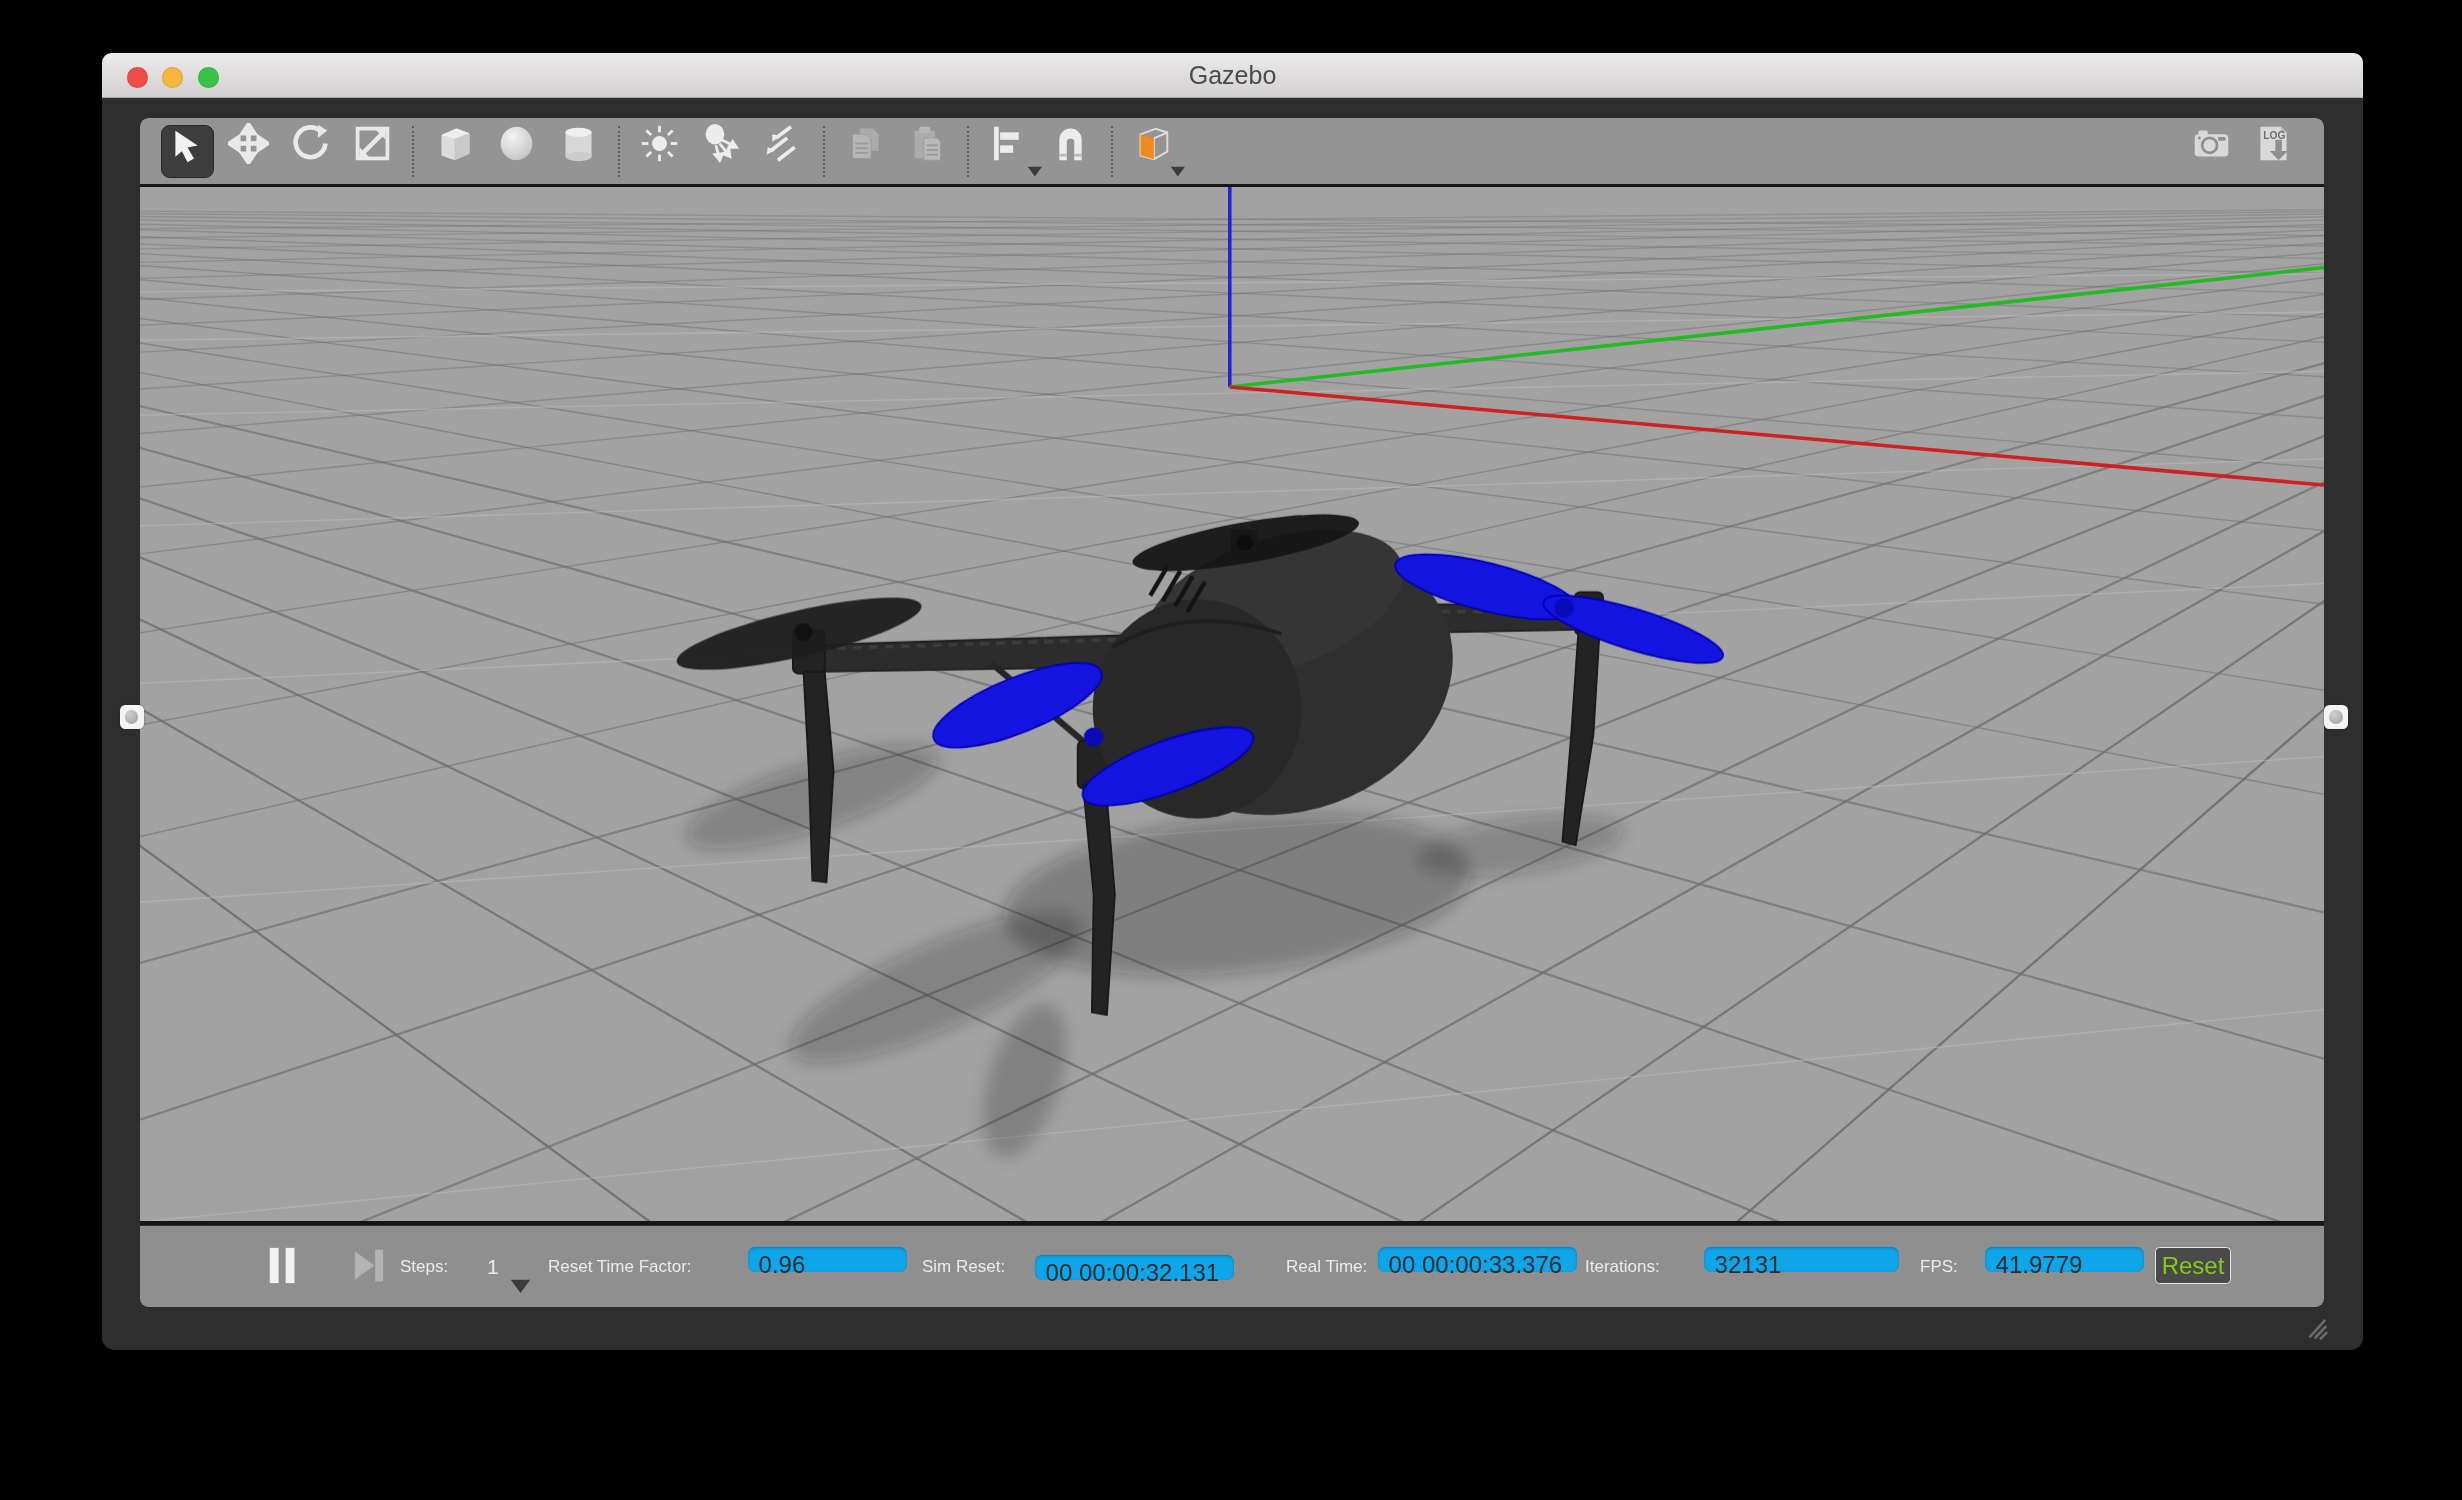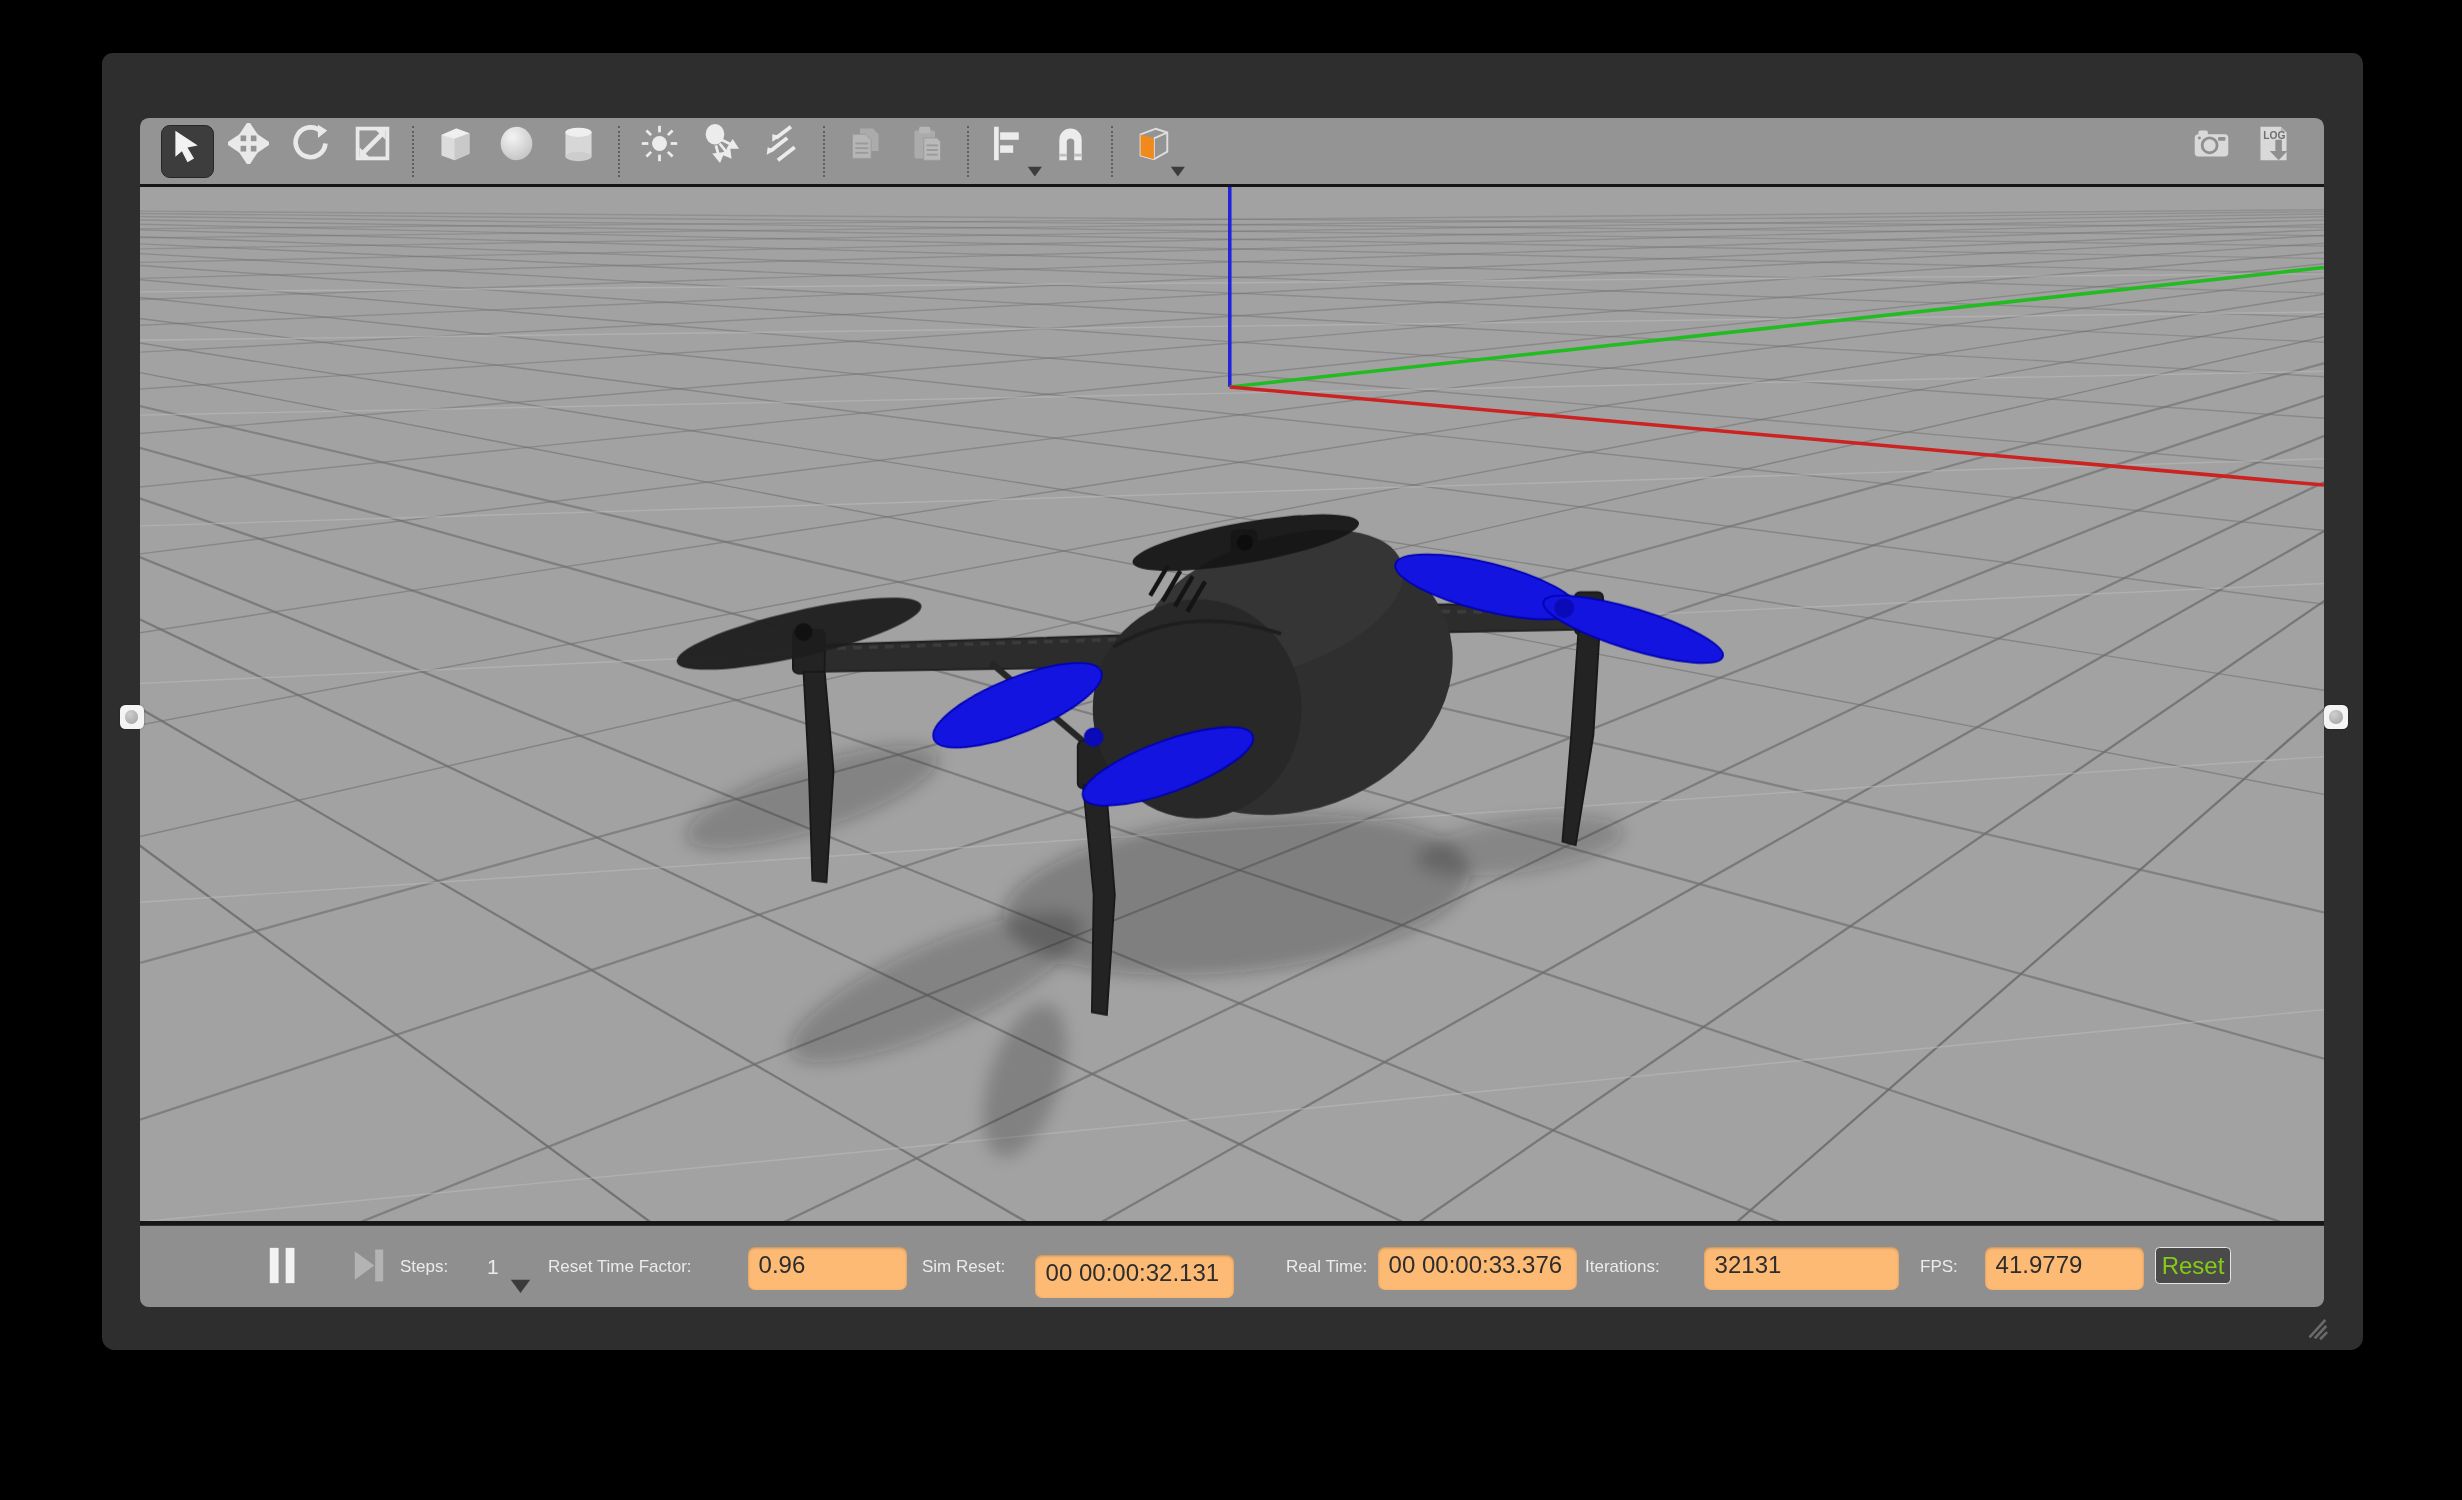--- a/index.html
+++ b/index.html
@@ -41,34 +41,40 @@
   .handle .dot{width:13.3px;height:13.3px;border-radius:50%;
     background:radial-gradient(circle at 35% 30%,#cfcfcf,#9f9f9f);}
   .handle.left{left:17.7px;top:652px;}
   .handle.right{left:2222px;top:652px;}
 
   
   .statusbar{position:absolute;left:38px;top:1173px;width:2184px;height:81px;
     background:#8f8f8f;border-radius:0 0 8.8px 8.8px;}
   .sb-label{position:absolute;top:23px;height:35px;line-height:35px;
     font-size:17px;color:#ebebeb;white-space:nowrap;}
-  .sb-field{position:absolute;top:21px;height:43px;line-height:35px;border-radius:7px;
-    background:#fdba74;box-shadow:inset 0 0.9px 2.7px rgba(0,0,0,.25);
+  .sb-field{position:absolute;top:21px;height:25px;line-height:35px;border-radius:7px;
+    background:#0ea5e9;box-shadow:inset 0 0.9px 2.7px rgba(0,0,0,.25);
     font-size:24px;color:#2d2d2d;padding-left:10.6px;box-sizing:border-box;white-space:nowrap;}
   .sb-btn{position:absolute;top:19.5px;border:none;background:transparent;padding:0;}
   .reset-btn{position:absolute;top:21px;height:37px;width:76px;background:#4a4a4a;
     border:1.8px solid #e6e6e6;border-radius:4.4px;color:#84cc16;font-size:24px;
     font-family:"Liberation Sans",sans-serif;padding:0 5.3px;}
   .grip{position:absolute;left:2195px;top:1258px;}
 </style>
 </head>
 <body>
 
 <div class="gz-window">
 
+  <div class="titlebar">
+    <div class="tlight tl-red"></div>
+    <div class="tlight tl-yellow"></div>
+    <div class="tlight tl-green"></div>
+    <div class="title">Gazebo</div>
+  </div>
 
   <div class="toolbar">
     <button class="tool active" style="margin-left:21px;">
       <svg width="41" height="41" viewBox="0 0 44 44">
         <path d="M9 5 L33 21 L22 23 L29 35 L22 39 L16 27 L9 33 Z" fill="#f2f2f2"></path>
       </svg>
     </button>
     <button class="tool">
       <svg width="41" height="41" viewBox="0 0 44 44">
         <g stroke="#e9e9e9" stroke-width="5" fill="#e9e9e9">

